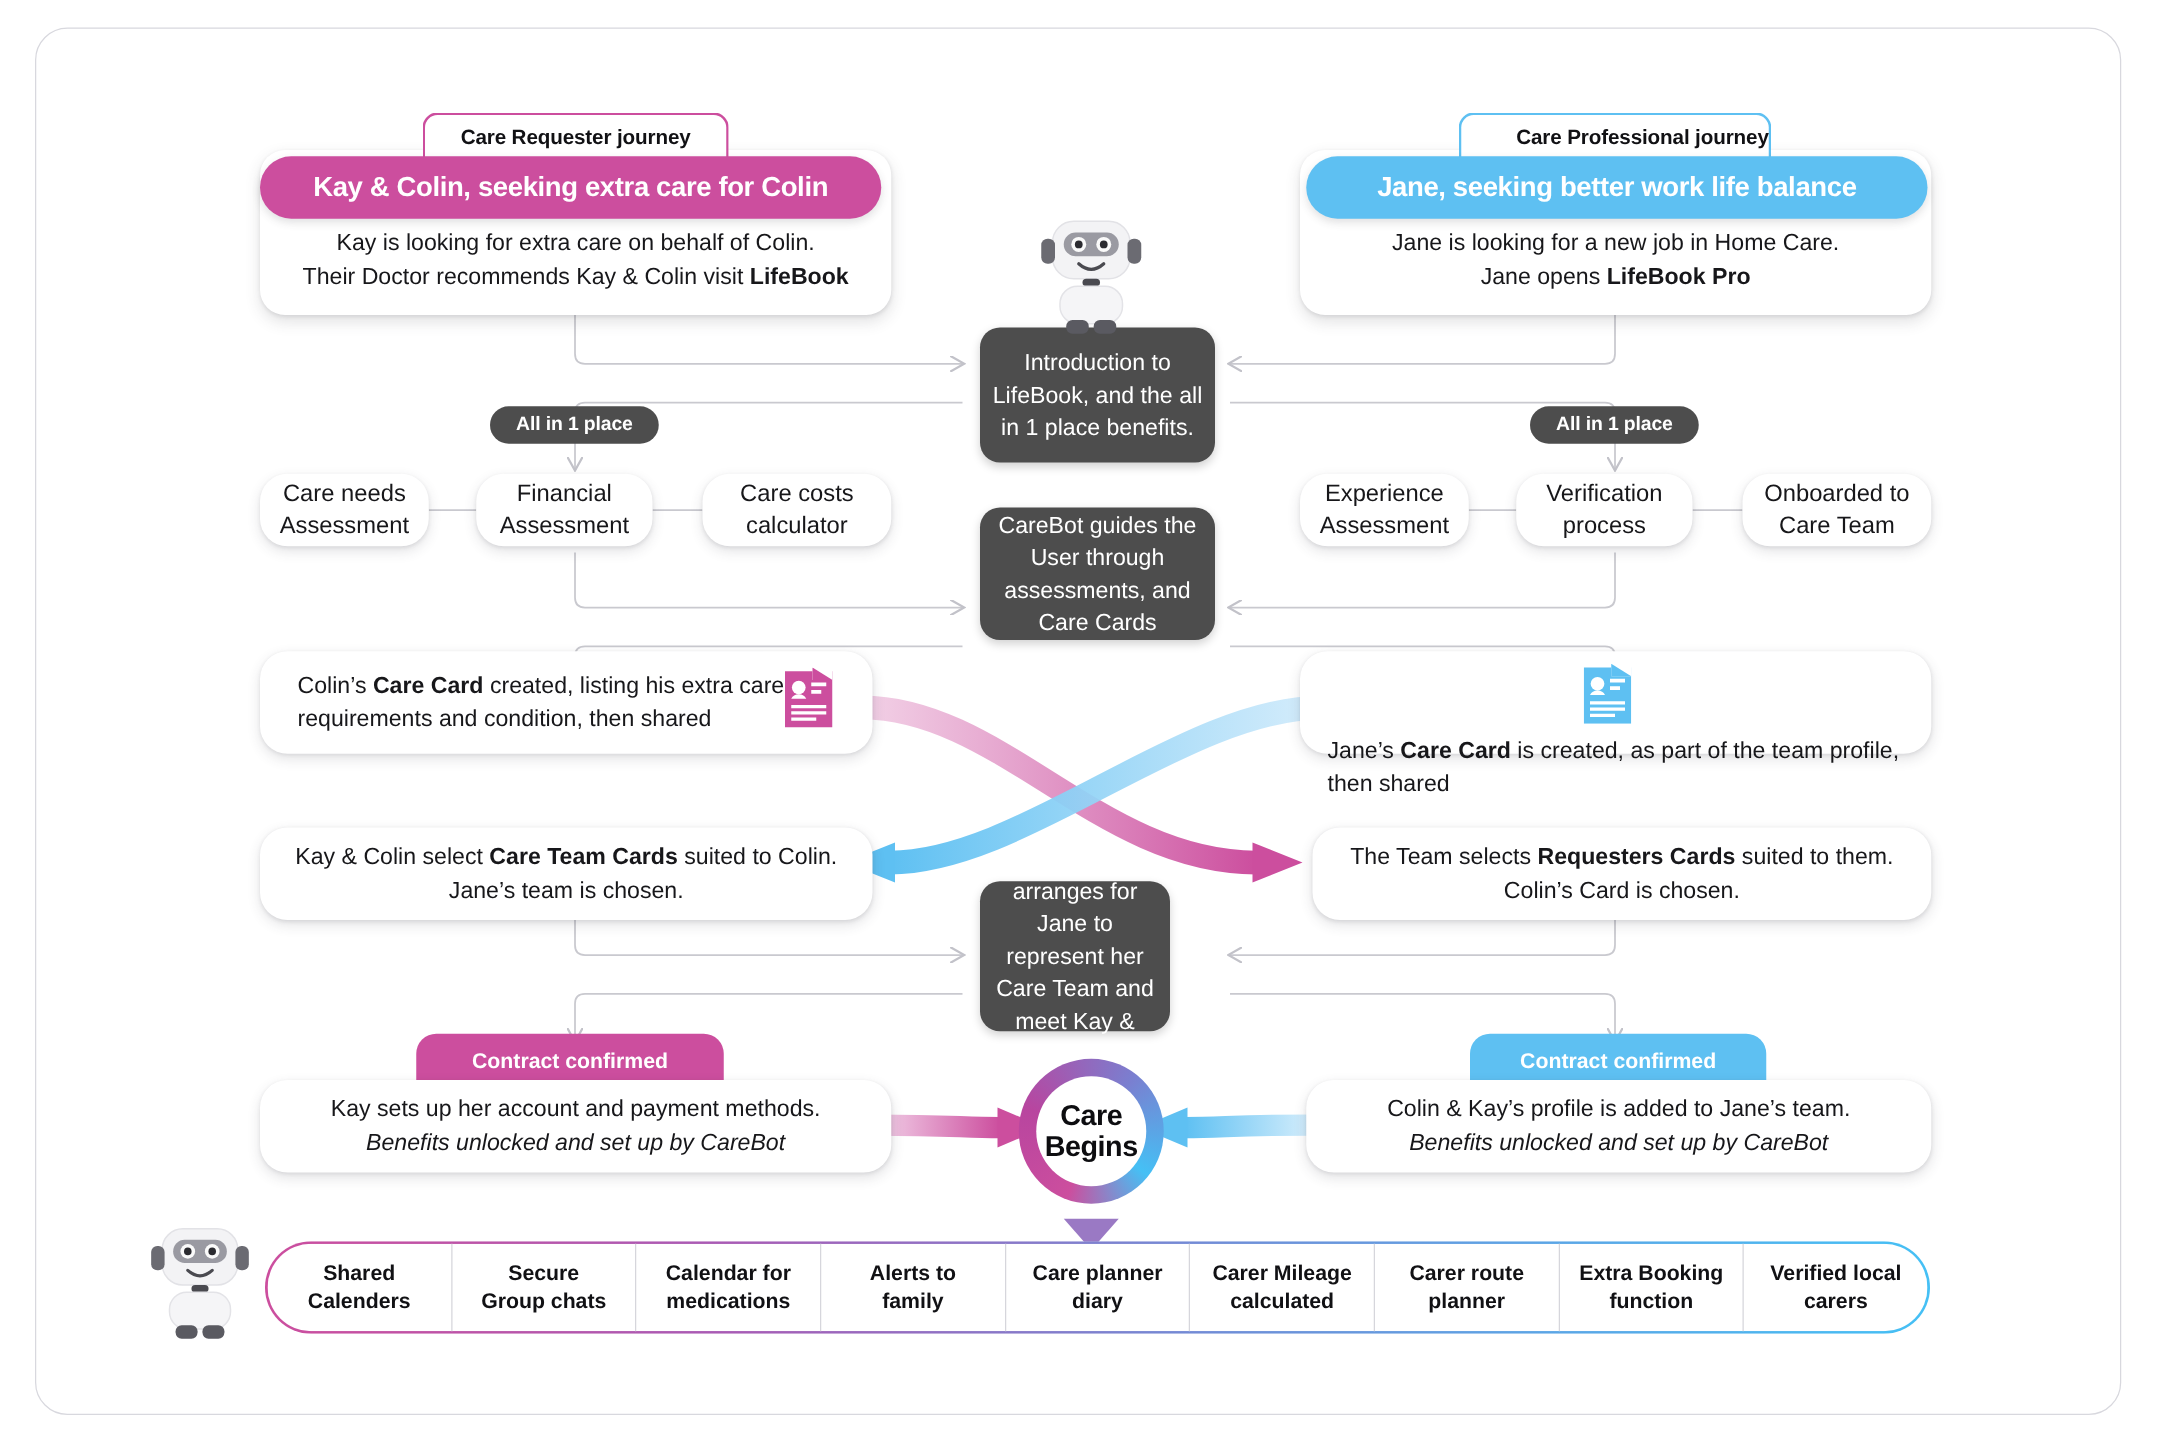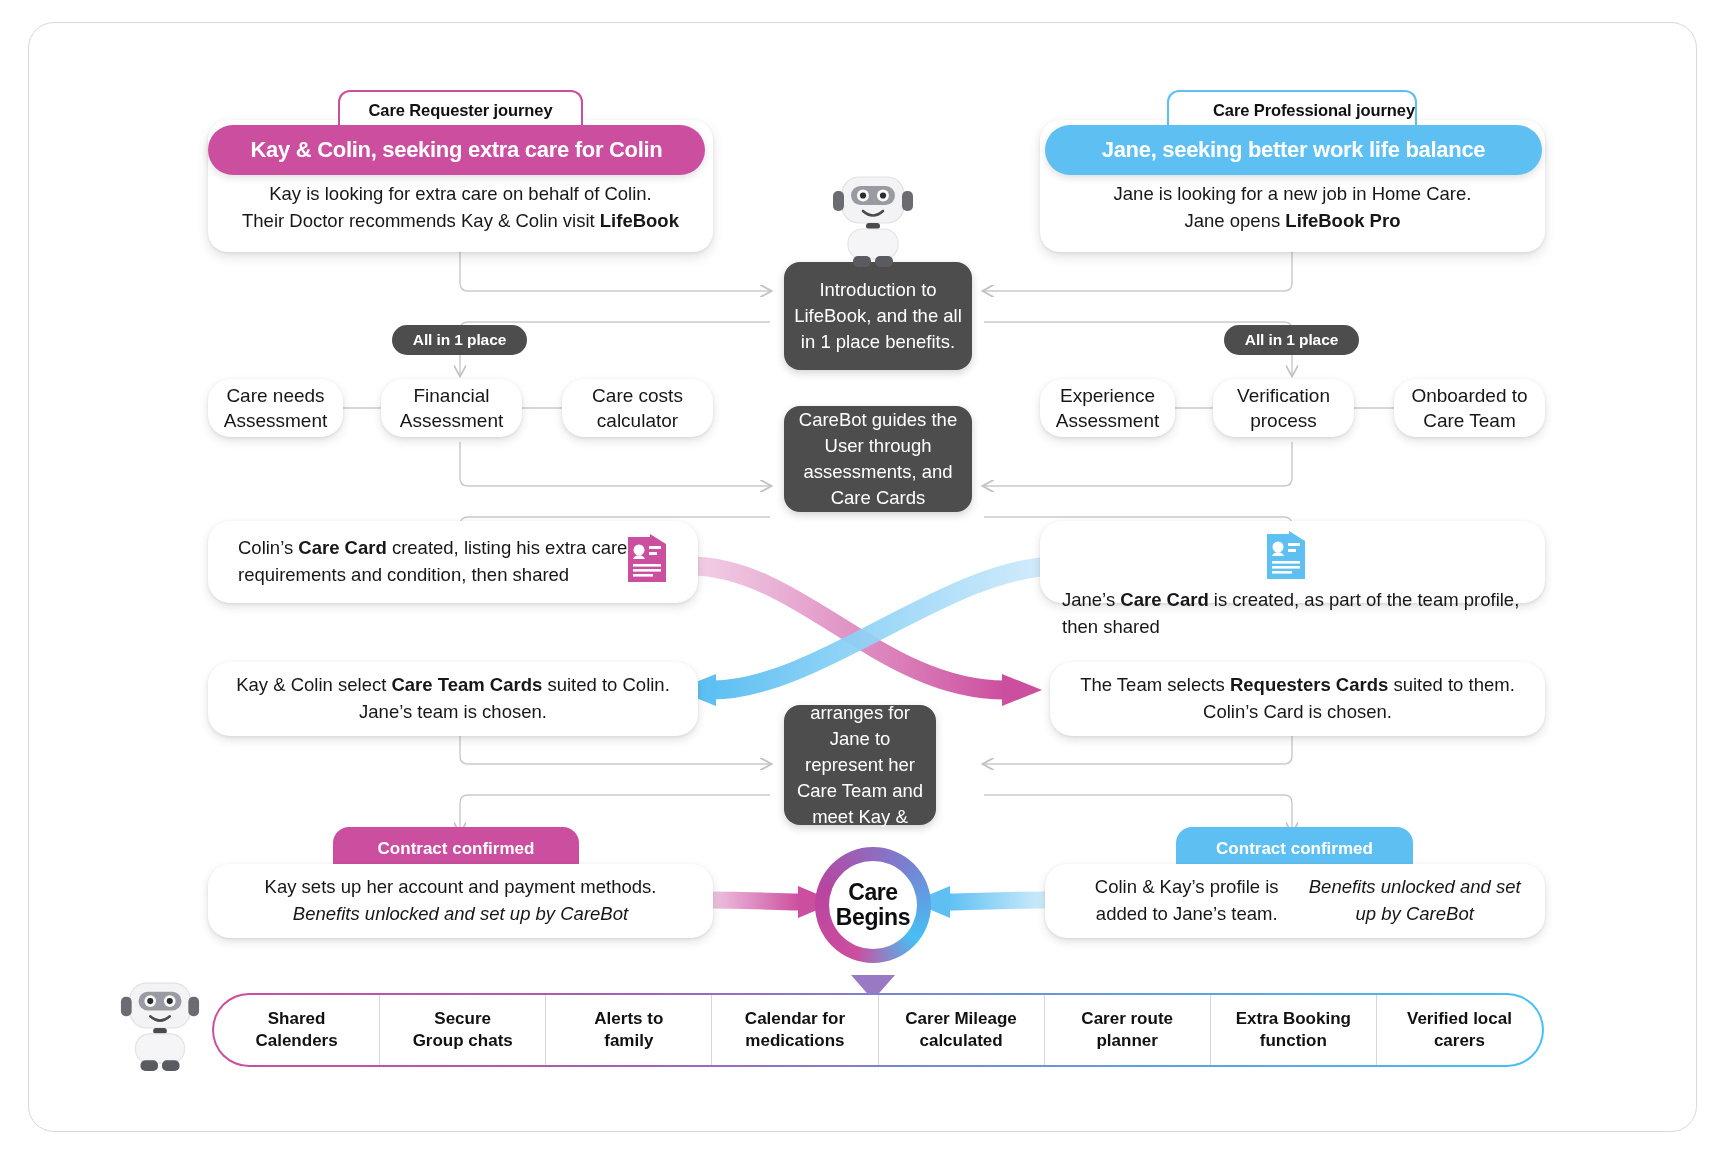--- a/index.html
+++ b/index.html
@@ -406,21 +406,21 @@
   </div>
 
   <div class="card text-card" style="left:1050px; top:662px; width:495px; height:74px;align-items:center;">
     <div>
       <span>The Team selects </span><b>Requesters Cards</b><span> suited to them. Colin’s Card is chosen.</span>
     </div>
   </div>
 
   <div class="contract-badge badge-blue" style="left:1176px; top:827px; width:237px;">Contract confirmed</div>
 
-  <div class="card text-card" style="left:1045px; top:864px; width:500px; height:74px; z-index:3; flex-direction:row;">
+  <div class="card text-card" style="left:1045px; top:864px; width:500px; height:74px; z-index:3; flex-direction:column;">
     <div>Colin &amp; Kay’s profile is added to Jane’s team.</div>
     <i>Benefits unlocked and set up by CareBot</i>
   </div>
 
   <span class="robot" style="left:830px; top:172px;">
     <svg width="86" height="100" viewBox="0 0 86 100">
       <rect x="12" y="5" width="62" height="46" rx="17" fill="#f3f3f5" stroke="#e2e2e6" stroke-width="1.2"></rect>
       <rect x="3" y="19" width="11" height="20" rx="5" fill="#6b6b72"></rect>
       <rect x="72" y="19" width="11" height="20" rx="5" fill="#6b6b72"></rect>
       <rect x="21" y="14" width="44" height="19" rx="9.5" fill="#9a9aa2"></rect>
@@ -465,24 +465,26 @@
       <rect x="23" y="84" width="18" height="11" rx="5" fill="#5a5a61"></rect>
       <rect x="45" y="84" width="18" height="11" rx="5" fill="#5a5a61"></rect>
     </svg>
   </span>
 
   <div id="benefits-strip">
     <div class="benefit">Shared
 Calenders</div>
     <div class="benefit">Secure
 Group chats</div>
+    <div class="benefit">Calendar for
+medications</div>
     <div class="benefit">Alerts to
 family</div>
-    <div class="benefit">Calendar for
-medications</div>
+    <div class="benefit">Care planner
+diary</div>
     <div class="benefit">Carer Mileage
 calculated</div>
     <div class="benefit">Carer route
 planner</div>
     <div class="benefit">Extra Booking
 function</div>
     <div class="benefit">Verified local
 carers</div>
   </div>
 </div>

